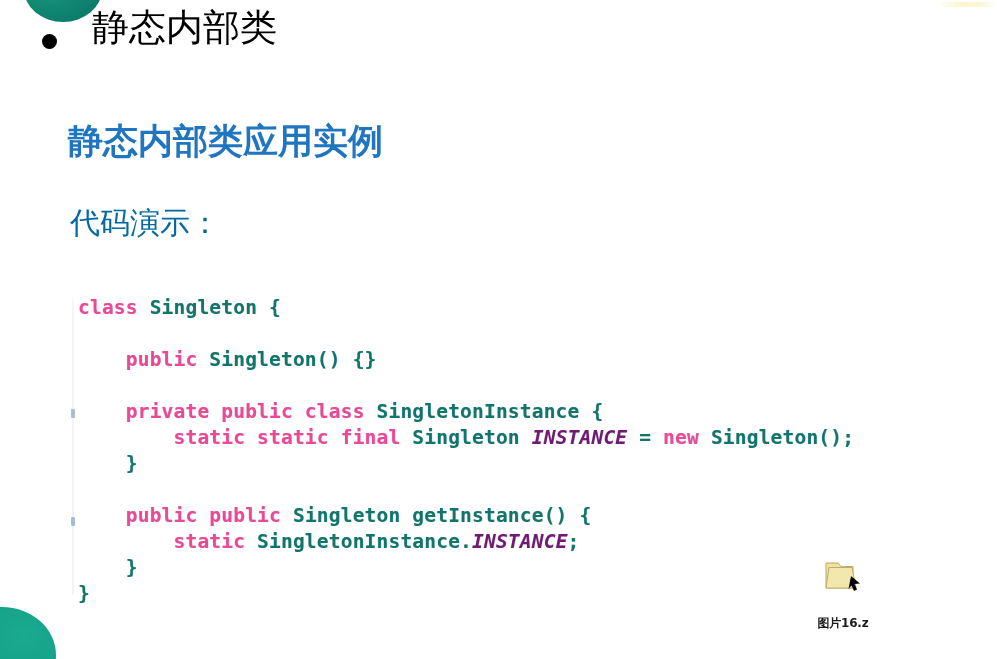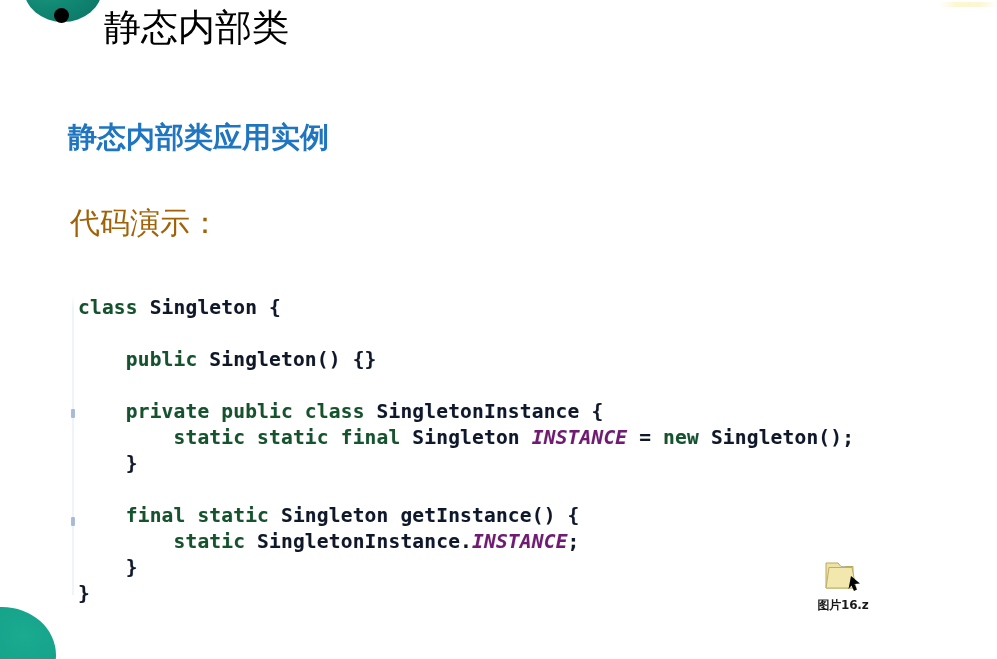--- a/index.html
+++ b/index.html
@@ -43,24 +43,24 @@
     right: 0px;
     top: 2px;
     width: 58px;
     height: 5px;
     background: linear-gradient(90deg, rgba(255,250,205,0) 0%, rgba(250,240,170,0.55) 30%, rgba(245,235,160,0.45) 70%, rgba(255,252,220,0) 100%);
   }
 
   
   .title-row {
     position: absolute;
-    left: 54px;
+    left: 42px;
     top: 8px;
     display: flex;
-    align-items: flex-start;
+    align-items: flex-end;
   }
   .title-bullet {
     width: 15px;
     height: 15px;
     border-radius: 50%;
     background: #000000;
     margin-right: 35px;
     flex: none;
   }
   .title-text {
@@ -71,33 +71,33 @@
     white-space: nowrap;
   }
 
   
   .subheading {
     position: absolute;
     left: 68px;
     top: 118px;
     font-family: "DejaVu Serif", "Liberation Serif", serif;
     font-weight: bold;
-    font-size: 29px;
+    font-size: 35px;
     color: #1f75c0;
     white-space: nowrap;
   }
 
   
   .demo-label {
     position: absolute;
     left: 70px;
     top: 203px;
     font-family: "DejaVu Serif", "Liberation Serif", serif;
     font-size: 30px;
-    color: #a16207;
+    color: #0369a1;
     white-space: nowrap;
   }
 
   
   .code-block {
     position: absolute;
     left: 78px;
     top: 295px;
     width: 840px;
   }
@@ -129,43 +129,43 @@
     margin: 0;
     font-family: "DejaVu Sans Mono", "Liberation Mono", monospace;
     font-size: 19.5px;
     font-weight: bold;
     line-height: 26px;
     color: #1a1a1a;
     white-space: pre;
     letter-spacing: 0.2px;
     text-shadow: 0.4px 0 rgba(40,90,170,0.22), -0.4px 0 rgba(190,120,40,0.18);
   }
-  .kw { color: #14532d; }
-  .cls { color: #0f172a; }
+  .kw { color: #ec4899; }
+  .cls { color: #0f766e; }
   .const {
     color: #701a75;
     font-style: italic;
   }
 
   
   .folder-object {
     position: absolute;
     left: 812px;
     top: 558px;
     width: 62px;
     text-align: center;
   }
   .folder-icon {
     position: relative;
     width: 44px;
     height: 38px;
     margin: 0 auto;
   }
   .folder-label {
-    margin-top: 1px;
+    margin-top: 19px;
     font-family: "DejaVu Sans", "Liberation Sans", sans-serif;
     font-size: 12px;
     font-weight: bold;
     color: #1a1a1a;
     white-space: nowrap;
     letter-spacing: -0.2px;
   }
 </style>
 </head>
 <body>
@@ -190,21 +190,21 @@
     <div class="fold-mark fold-1"></div>
     <div class="fold-mark fold-2"></div>
     <pre class="code" id="code-pre"><span class="kw">class</span><span class="cls"> Singleton {</span>
 <span class="cls"></span>
 <span class="cls">    </span><span class="kw">public</span><span class="cls"> Singleton() {}</span>
 <span class="cls"></span>
 <span class="cls">    </span><span class="kw">private public class</span><span class="cls"> SingletonInstance {</span>
 <span class="cls">        </span><span class="kw">static static final</span><span class="cls"> Singleton </span><span class="const">INSTANCE</span><span class="cls"> = </span><span class="kw">new</span><span class="cls"> Singleton();</span>
 <span class="cls">    }</span>
 <span class="cls"></span>
-<span class="cls">    </span><span class="kw">final static</span><span class="cls"> Singleton getInstance() {</span>
+<span class="cls">    </span><span class="kw">public public</span><span class="cls"> Singleton getInstance() {</span>
 <span class="cls">        </span><span class="kw">static</span><span class="cls"> SingletonInstance.</span><span class="const">INSTANCE</span><span class="cls">;</span>
 <span class="cls">    }</span>
 <span class="cls">}</span></pre>
   </div>
 
   <div class="folder-object">
     <div class="folder-icon">
       <svg width="44" height="38" viewBox="0 0 44 38" xmlns="http://www.w3.org/2000/svg">
         <path d="M5 5 L17 5 L20 8.5 L32 8.5 L32 30 L5 30 Z" fill="#efe3a4" stroke="#b9a95f" stroke-width="1"></path>
         <path d="M8 9.5 L30 9.5 L30 28 L8 28 Z" fill="#f6eec0" stroke="#c8b873" stroke-width="0.8"></path>

